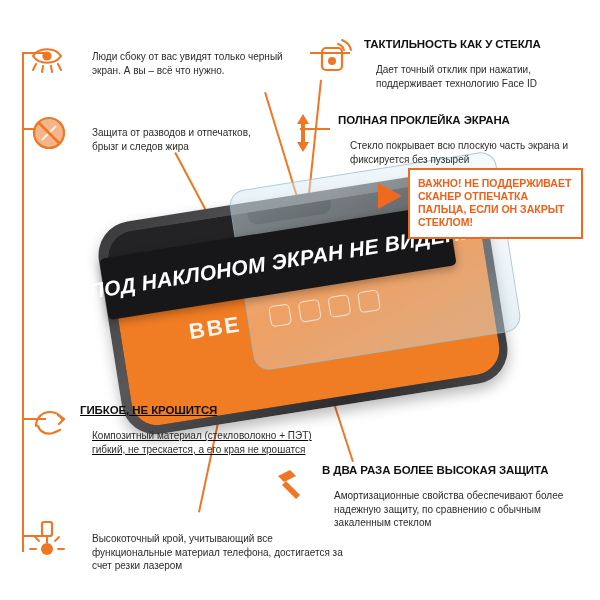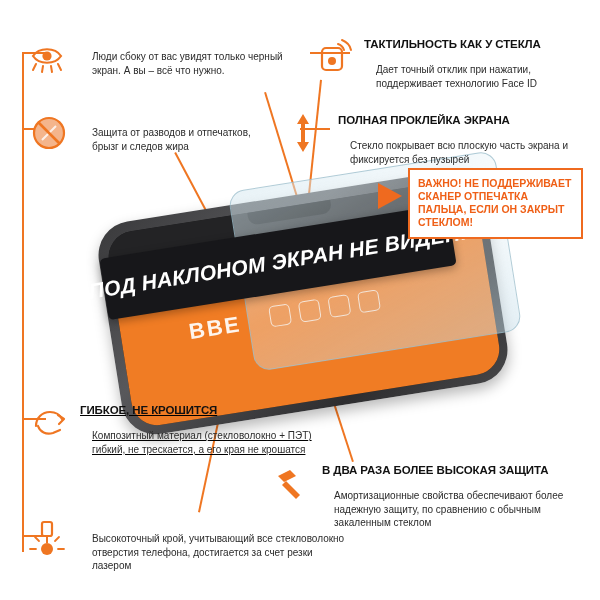--- a/index.html
+++ b/index.html
@@ -354,17 +354,17 @@
   </div>
 
   <div class="callout" style="left:28px; top:518px; width:330px;">
     <svg class="ico" viewBox="0 0 42 42">
       <rect x="14" y="4" width="10" height="14" rx="2" fill="none" stroke="#ef7622" stroke-width="2.2"></rect>
       <path d="M19 18 L19 25" stroke="#ef7622" stroke-width="2"></path>
       <circle cx="19" cy="31" r="6" fill="#ef7622"></circle>
       <path d="M8 31 L2 31 M30 31 L36 31 M11 23 L7 19 M27 23 L31 19" stroke="#ef7622" stroke-width="1.8" stroke-linecap="round"></path>
     </svg>
     <div class="ctext" style="width:280px;">
-      <p class="body">Высокоточный крой, учитывающий все стекловолокно отверстия телефона, достигается за счет резки лазером</p>
+      <p class="body">Высокоточный крой, учитывающий все функциональные материал телефона, достигается за счет резки лазером</p>
     </div>
   </div>
 
 </div>
 
 </body></html>

